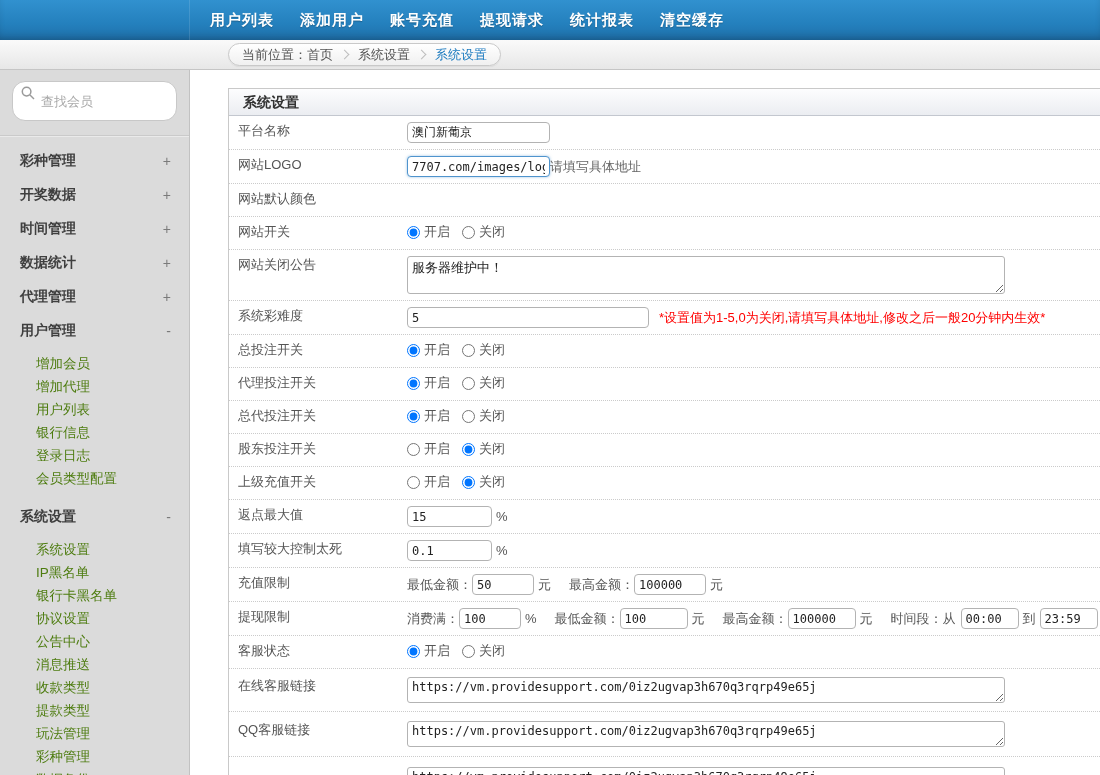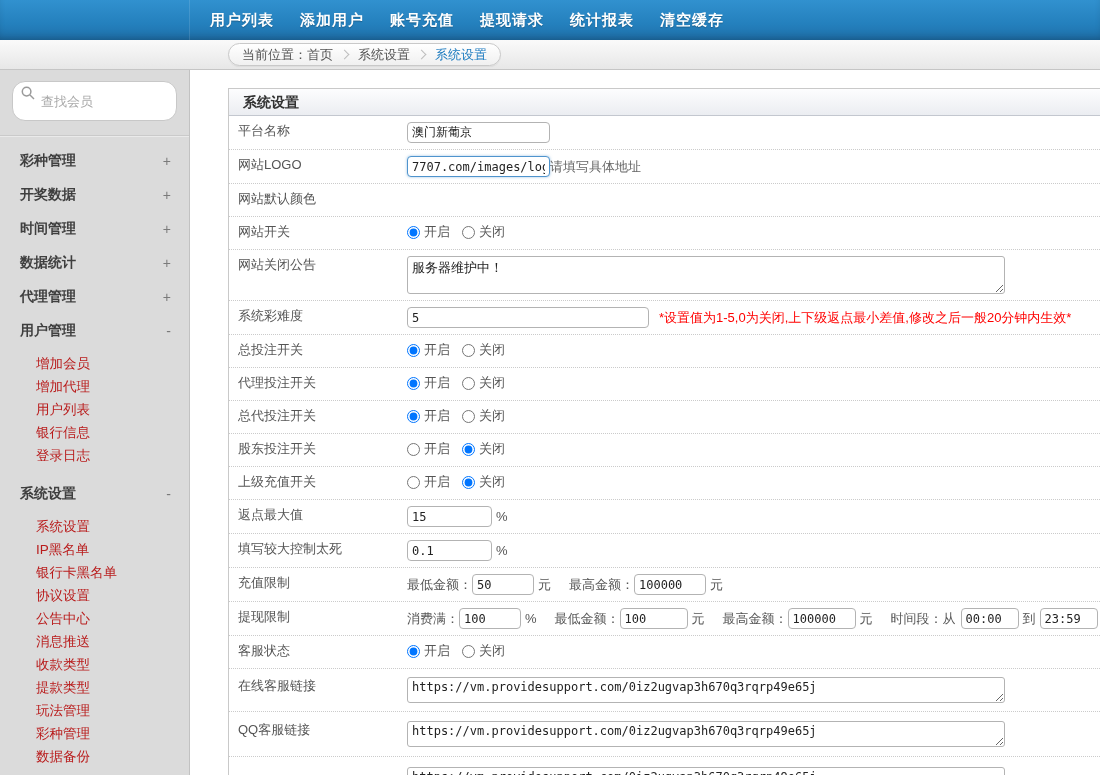--- a/index.html
+++ b/index.html
@@ -36,21 +36,21 @@
                   font-family:"Liberation Sans","DejaVu Sans",sans-serif; }
   .search-input::placeholder { color:#a9a9a9; }
   .search-icon { position:absolute; left:9px; top:5px; width:14px; height:14px; }
   .sidebar-divider { margin-top:14px; height:0; border-top:1px solid #cacaca; border-bottom:1px solid #eaeaea; }
   .menu { padding-top:7px; }
   .group-header { display:flex; justify-content:space-between; align-items:center;
                   padding:8px 18px 8px 20px; cursor:pointer; }
   .group-label { font-size:14px; font-weight:bold; color:#3f3f3f; }
   .group-toggle { font-size:14px; color:#7a7a7a; }
   .submenu { padding:5px 0 9px; }
-  .submenu-item { display:block; padding:2px 0 3px 36px; font-size:13.5px; color:#b91c1c;
+  .submenu-item { display:block; padding:2px 0 3px 36px; font-size:13.5px; color:#4d7c0f;
                   text-decoration:none; cursor:pointer; }
 
   
   .main { flex:1; background:#fff; overflow:hidden; }
   .panel { margin:18px 0 0 38px; border:1px solid #c9c9c9; border-right:none; background:#fff; }
   .panel-header { height:27px; line-height:26px; background:linear-gradient(#fdfdfe,#ebedf1);
                   border-bottom:1px solid #c3c7cf; font-size:14px; font-weight:bold; color:#333;
                   padding-left:14px; }
 
   .frow { display:flex; align-items:flex-start; padding:6px 10px 6px 9px; border-bottom:1px dotted #cbcbcb; min-height:33px; }
@@ -144,20 +144,21 @@
       <div class="group-header">
         <span class="group-label">用户管理</span>
         <span class="group-toggle">-</span>
       </div>
       <div class="submenu">
         <a class="submenu-item">增加会员</a>
         <a class="submenu-item">增加代理</a>
         <a class="submenu-item">用户列表</a>
         <a class="submenu-item">银行信息</a>
         <a class="submenu-item">登录日志</a>
+        <a class="submenu-item">会员类型配置</a>
       </div>
 
       <div class="group-header">
         <span class="group-label">系统设置</span>
         <span class="group-toggle">-</span>
       </div>
       <div class="submenu">
         <a class="submenu-item">系统设置</a>
         <a class="submenu-item">IP黑名单</a>
         <a class="submenu-item">银行卡黑名单</a>
@@ -215,21 +216,21 @@
         <div class="flabel">网站关闭公告</div>
         <div class="fcontrol">
           <textarea class="ta ta-tall" style="font-family: &quot;Liberation Sans&quot;, &quot;DejaVu Sans&quot;, sans-serif; font-size: 13px;">服务器维护中！</textarea>
         </div>
       </div>
 
       <div class="frow">
         <div class="flabel">系统彩难度</div>
         <div class="fcontrol">
           <input class="txt w-wide" type="text" value="5" style="">
-          <span class="red-hint">*设置值为1-5,0为关闭,上下级返点最小差值,修改之后一般20分钟内生效*</span>
+          <span class="red-hint">*设置值为1-5,0为关闭,请填写具体地址,修改之后一般20分钟内生效*</span>
         </div>
       </div>
 
       <div class="frow">
         <div class="flabel">总投注开关</div>
         <div class="fcontrol">
           <label class="radio-opt">
             <input type="radio" name="total_bet" checked="" style="">
             <span>开启</span>
           </label>

